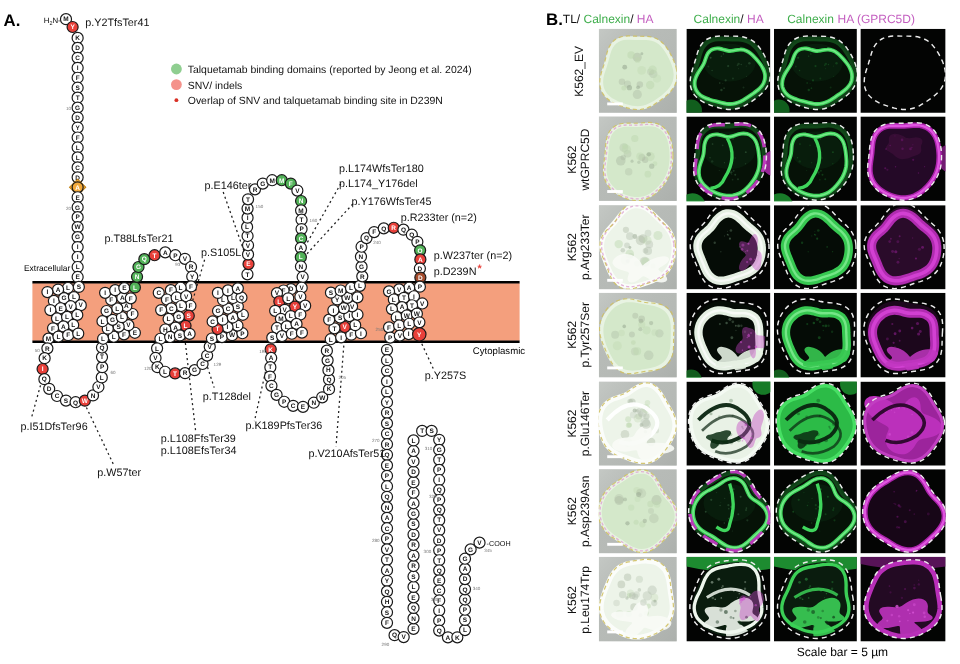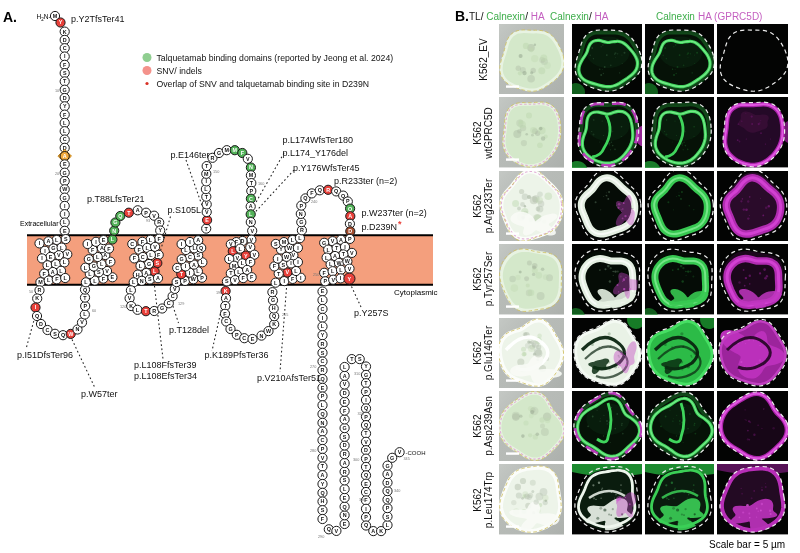--- a/index.html
+++ b/index.html
@@ -788,21 +788,21 @@
 <text x="134" y="368" class="lab">p.L108FfsTer39</text>
 <text x="134" y="378.5" class="lab">p.L108EfsTer34</text>
 <text x="169" y="333" class="lab">p.T128del</text>
 <text x="204.5" y="357.5" class="lab">p.K189PfsTer36</text>
 <text x="257" y="381" class="lab">p.V210AfsTer51</text>
 <text x="354" y="316" class="lab">p.Y257S</text>
 <text x="398" y="227" class="star">*</text>
 </svg>
 <div style="position:absolute;left:455px;top:8px;font-weight:bold;font-size:14px">B.</div>
 <div class="hdr" style="left:469px">TL/ <span class="grn">Calnexin</span>/ <span class="mag">HA</span></div>
-<div class="hdr" style="left:550px"><span class="grn">Calnexin</span>/ <span class="mag">HA</span></div>
+<div class="hdr" style="left:578px"><span class="grn">Calnexin</span>/ <span class="mag">HA</span></div>
 <div class="hdr" style="left:656px"><span class="grn">Calnexin</span></div>
 <div class="hdr" style="left:698px"><span class="mag">HA (GPRC5D)</span></div>
 <svg style="position:absolute;left:499px;top:24.0px" width="65" height="70.4" viewBox="0 0 65 70.4">
     <clipPath id="cp00">
       <path d="M63.0,32.4 Q63.8,35.2 63.9,38.2 Q63.9,41.1 63.1,43.9 Q62.2,46.7 60.6,49.1 Q59.0,51.5 57.0,53.4 Q55.0,55.3 52.9,56.9 Q50.8,58.5 48.7,59.9 Q46.7,61.4 44.5,62.6 Q42.3,63.9 39.9,64.8 Q37.5,65.7 35.0,65.9 Q32.5,66.2 30.0,65.9 Q27.5,65.6 25.0,64.9 Q22.6,64.2 20.1,63.4 Q17.7,62.6 15.1,61.6 Q12.6,60.5 10.1,59.0 Q7.7,57.4 5.8,55.1 Q3.9,52.8 2.9,49.9 Q2.0,47.0 2.1,44.0 Q2.2,40.9 3.0,38.0 Q3.8,35.2 4.7,32.7 Q5.6,30.1 6.3,27.7 Q7.0,25.3 7.6,22.8 Q8.2,20.2 9.1,17.7 Q10.1,15.2 11.8,13.0 Q13.4,10.9 15.7,9.6 Q18.0,8.4 20.5,7.9 Q23.1,7.5 25.5,7.6 Q27.9,7.6 30.2,7.8 Q32.5,7.9 34.8,7.9 Q37.0,7.8 39.4,7.9 Q41.8,8.0 44.2,8.6 Q46.6,9.2 48.8,10.4 Q51.0,11.7 52.8,13.6 Q54.5,15.5 56.0,17.7 Q57.4,19.8 58.7,22.2 Q60.0,24.5 61.1,27.1 Q62.2,29.6 63.0,32.4 Z"></path>
     </clipPath>
     <rect width="65" height="70.4" fill="#b7bbb7"></rect>
     <rect width="65" height="70.4" fill="url(#gtl)"></rect>
     <path d="M63.0,32.4 Q63.8,35.2 63.9,38.2 Q63.9,41.1 63.1,43.9 Q62.2,46.7 60.6,49.1 Q59.0,51.5 57.0,53.4 Q55.0,55.3 52.9,56.9 Q50.8,58.5 48.7,59.9 Q46.7,61.4 44.5,62.6 Q42.3,63.9 39.9,64.8 Q37.5,65.7 35.0,65.9 Q32.5,66.2 30.0,65.9 Q27.5,65.6 25.0,64.9 Q22.6,64.2 20.1,63.4 Q17.7,62.6 15.1,61.6 Q12.6,60.5 10.1,59.0 Q7.7,57.4 5.8,55.1 Q3.9,52.8 2.9,49.9 Q2.0,47.0 2.1,44.0 Q2.2,40.9 3.0,38.0 Q3.8,35.2 4.7,32.7 Q5.6,30.1 6.3,27.7 Q7.0,25.3 7.6,22.8 Q8.2,20.2 9.1,17.7 Q10.1,15.2 11.8,13.0 Q13.4,10.9 15.7,9.6 Q18.0,8.4 20.5,7.9 Q23.1,7.5 25.5,7.6 Q27.9,7.6 30.2,7.8 Q32.5,7.9 34.8,7.9 Q37.0,7.8 39.4,7.9 Q41.8,8.0 44.2,8.6 Q46.6,9.2 48.8,10.4 Q51.0,11.7 52.8,13.6 Q54.5,15.5 56.0,17.7 Q57.4,19.8 58.7,22.2 Q60.0,24.5 61.1,27.1 Q62.2,29.6 63.0,32.4 Z" fill="#d4e8ca"></path>
     <circle cx="23.9" cy="46.1" r="3.0" fill="#a3b09b" opacity="0.30"></circle>
@@ -1663,12 +1663,12 @@
   </div>
 <div class="rl" style="left:471px;top:353px">
     <span>K562<br>p.Glu146Ter</span>
   </div>
 <div class="rl" style="left:471px;top:426px">
     <span>K562<br>p.Asp239Asn</span>
   </div>
 <div class="rl" style="left:471px;top:500px">
     <span>K562<br>p.Leu174Trp</span>
   </div>
-<div style="position:absolute;left:709px;top:539px;font-size:10px">Scale bar = 5 µm</div>
+<div style="position:absolute;left:664px;top:539px;font-size:10px">Scale bar = 5 µm</div>
 </body></html>

